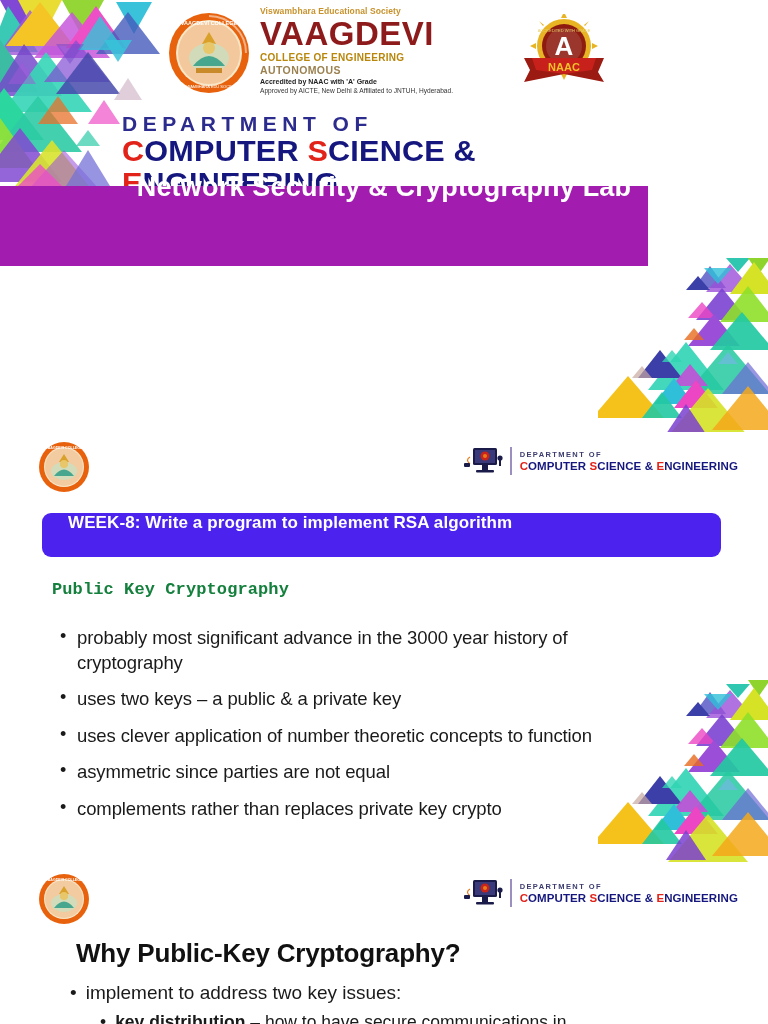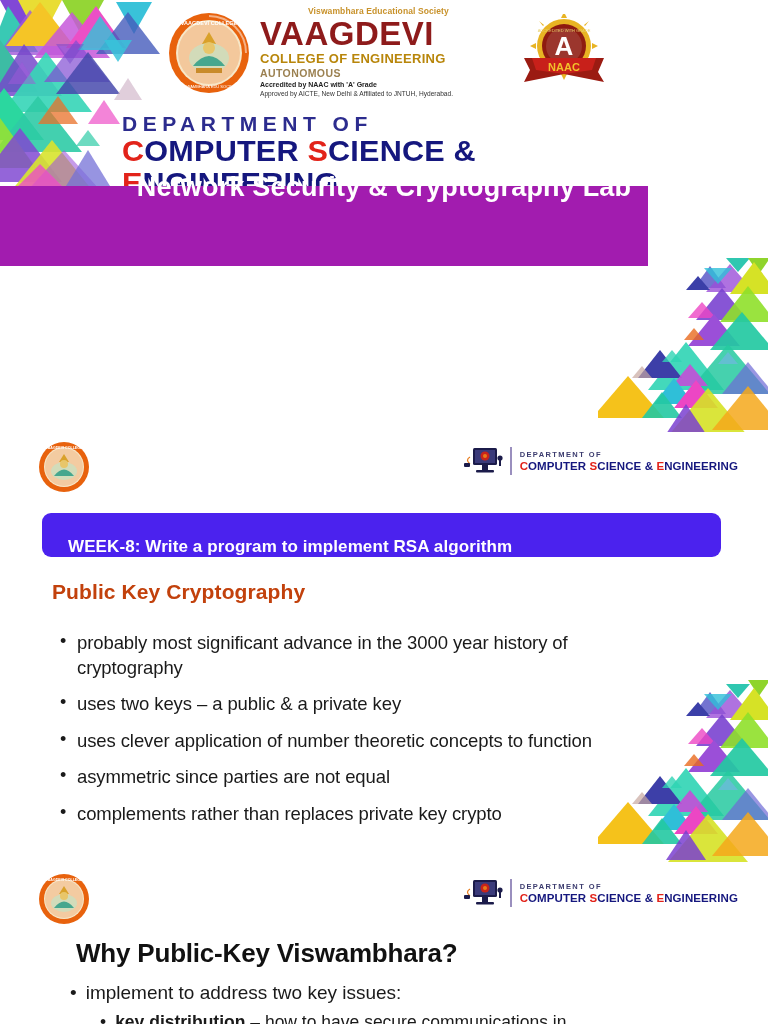--- a/index.html
+++ b/index.html
@@ -14,23 +14,23 @@
   
   .slide1 { position:absolute; left:0; top:0; width:768px; height:432px; background:#fff; overflow:hidden; }
 
   .tri-tl { position:absolute; left:0; top:0; width:165px; height:190px; overflow:hidden; }
   .tri-mid-right { position:absolute; right:0; top:258px; width:170px; height:178px; overflow:hidden; }
   .tri-banner-right { position:absolute; right:0; top:0; width:120px; height:95px; overflow:hidden; }
 
   .letterhead { position:absolute; left:150px; top:2px; width:470px; height:100px; }
   .seal { position:absolute; left:18px; top:8px; width:82px; height:86px; }
   .lh-text { position:absolute; left:110px; top:4px; }
-  .lh-soc { font-size:8.5px; color:#C8922B; font-weight:600; letter-spacing:.1px;margin-left:48px; }
+  .lh-soc { font-size:8.5px; color:#C8922B; font-weight:600; letter-spacing:.1px; }
   .lh-vaag { font-size:33px; font-weight:bold; color:#8E1B1B; letter-spacing:.5px; line-height:1.05; margin-top:1px;}
-  .lh-coe { font-size:13px; font-weight:bold; color:#B8860B; letter-spacing:.3px; line-height:1.1; }
+  .lh-coe { font-size:10px; font-weight:bold; color:#B8860B; letter-spacing:.3px; line-height:1.1; }
   .lh-auto { font-size:10.5px; color:#9b8050; letter-spacing:.4px; margin-top:1px;font-weight:bold;}
   .lh-acc { font-size:7px; color:#222; font-weight:bold; margin-top:2px;}
   .lh-app { font-size:6.6px; color:#333; margin-top:2px;}
   .naac { position:absolute; left:368px; top:12px; width:92px; height:72px;}
 
   .deptline { position:absolute; left:122px; top:112px; width:560px;}
   .dept-of { font-size:21px; letter-spacing:5.5px; color:#2C2C8E; font-weight:bold; font-family:"Liberation Sans",sans-serif; }
   .dept-cse { font-size:30px; font-weight:bold; letter-spacing:0.2px; line-height:1.05; margin-top:-1px;
               font-family:"Liberation Sans",sans-serif; transform:scaleX(1.02); transform-origin:left;}
   .dept-cse .r { color:#E2231A; }
@@ -47,25 +47,25 @@
   .hdr-seal { position:absolute; left:38px; top:8px; width:52px; height:54px; }
   .hdr-dept { position:absolute; right:30px; top:12px; height:34px; display:flex; align-items:center; }
   .mon { width:42px; height:32px; position:relative; margin-right:6px; }
   .divider-bar { width:2px; height:28px; background:#9a8fbe; margin-right:8px; }
   .hd-txt .l1 { font-size:7.5px; letter-spacing:1.4px; color:#3b3b6e; font-weight:600; }
   .hd-txt .l2 { font-size:11.5px; font-weight:bold; letter-spacing:.1px; line-height:1.1; margin-top:1px;}
   .hd-txt .l2 .r { color:#E2231A; }
   .hd-txt .l2 .n { color:#15177E; }
 
   .week-bar { position:absolute; left:42px; top:81px; width:679px; height:44px; background:#4B22EE;
-              border-radius:9px; display:flex; align-items:flex-end; }
+              border-radius:9px; display:flex; align-items:flex-start; }
   .week-bar span { color:#fff; font-size:17px; font-weight:bold; padding-left:26px; letter-spacing:.1px;}
 
   .body-wrap { position:absolute; left:52px; top:148px; width:600px; color:#1a1a1a; }
-  .sec-head { font-size:21px; font-weight:bold; color:#c2410c; letter-spacing:.1px; }
+  .sec-head { font-size:17px; font-weight:bold; color:#15803d; letter-spacing:.1px;font-family:Liberation Mono, monospace; }
   .bullets { margin-top:27px; }
   .blt { position:relative; padding-left:25px; font-size:18.5px; line-height:1.33; color:#1a1a1a;
          margin-bottom:12px; letter-spacing:-.1px; }
   .blt::before { content:"\2022"; position:absolute; left:8px; top:-1px; font-size:18px; }
   .blt b { font-weight:normal; }
 
   .tri-s2-right { position:absolute; right:0; top:242px; width:170px; height:190px; overflow:hidden; }
 
   .s3-title { position:absolute; left:76px; top:74px; font-size:26px; font-weight:bold; color:#111; letter-spacing:-.2px;}
   .s3-b1 { position:absolute; left:70px; top:118px; font-size:19px; color:#1a1a1a; }
@@ -337,18 +337,18 @@
           <rect x="37" y="15" width="2" height="6" fill="#1B1B4A"></rect>
         </svg>
       </div>
       <div class="divider-bar"></div>
       <div class="hd-txt">
         <div class="l1">DEPARTMENT OF</div>
         <div class="l2"><span class="r">C</span><span class="n">OMPUTER </span><span class="r">S</span><span class="n">CIENCE &amp; </span><span class="r">E</span><span class="n">NGINEERING</span></div>
       </div>
     </div>
 
-    <div class="s3-title">Why Public-Key Viswambhara?</div>
+    <div class="s3-title">Why Public-Key Cryptography?</div>
     <div class="s3-b1">implement to address two key issues:</div>
     <div class="s3-b2"><b>key distribution</b> – how to have secure communications in</div>
   </div>
 
 </div>
 
 </body></html>

